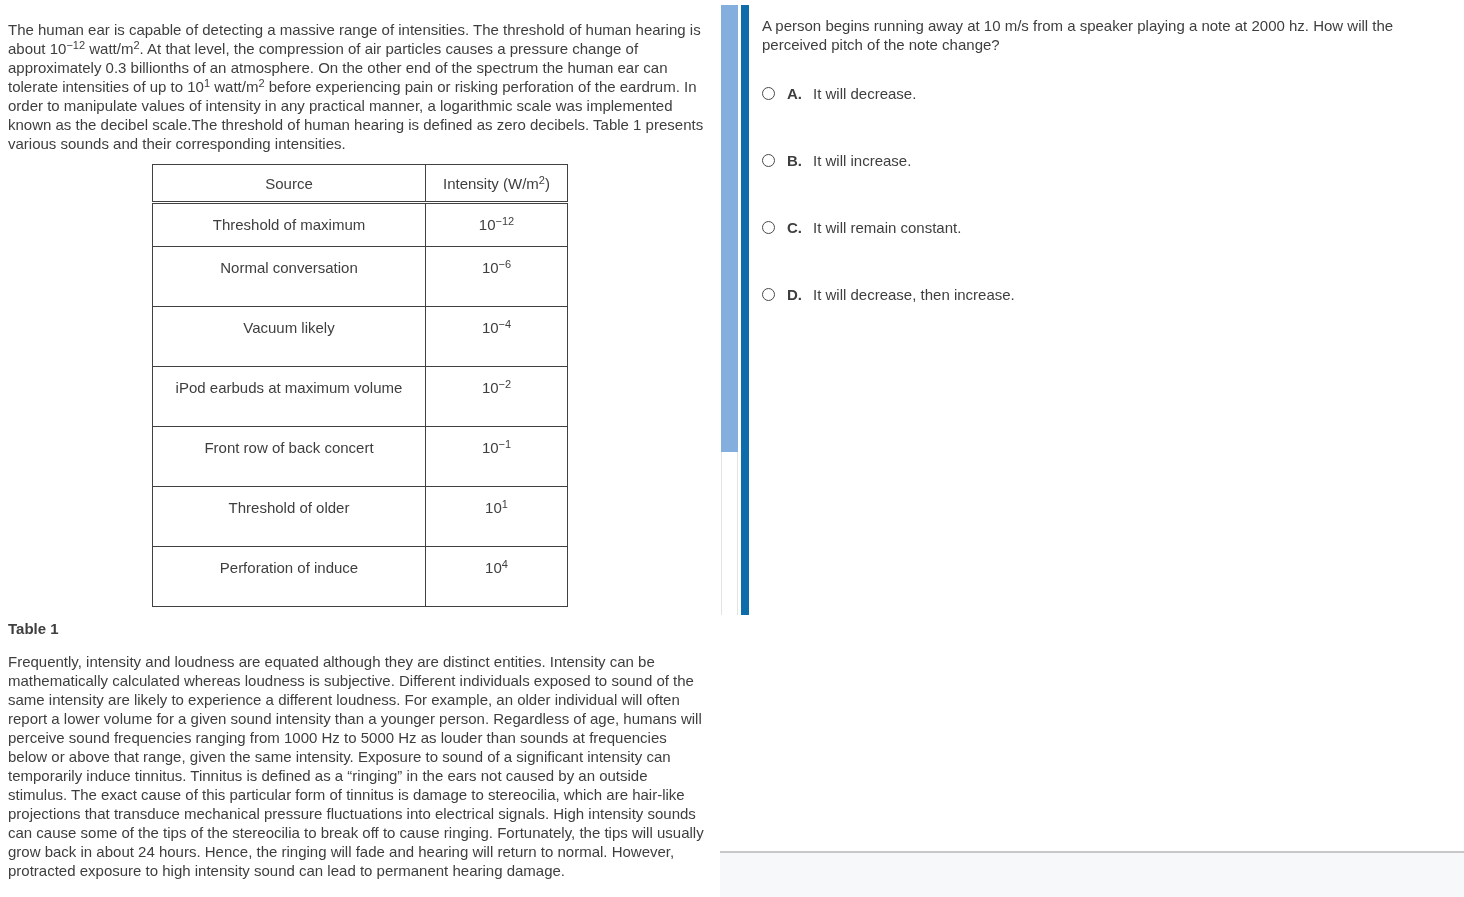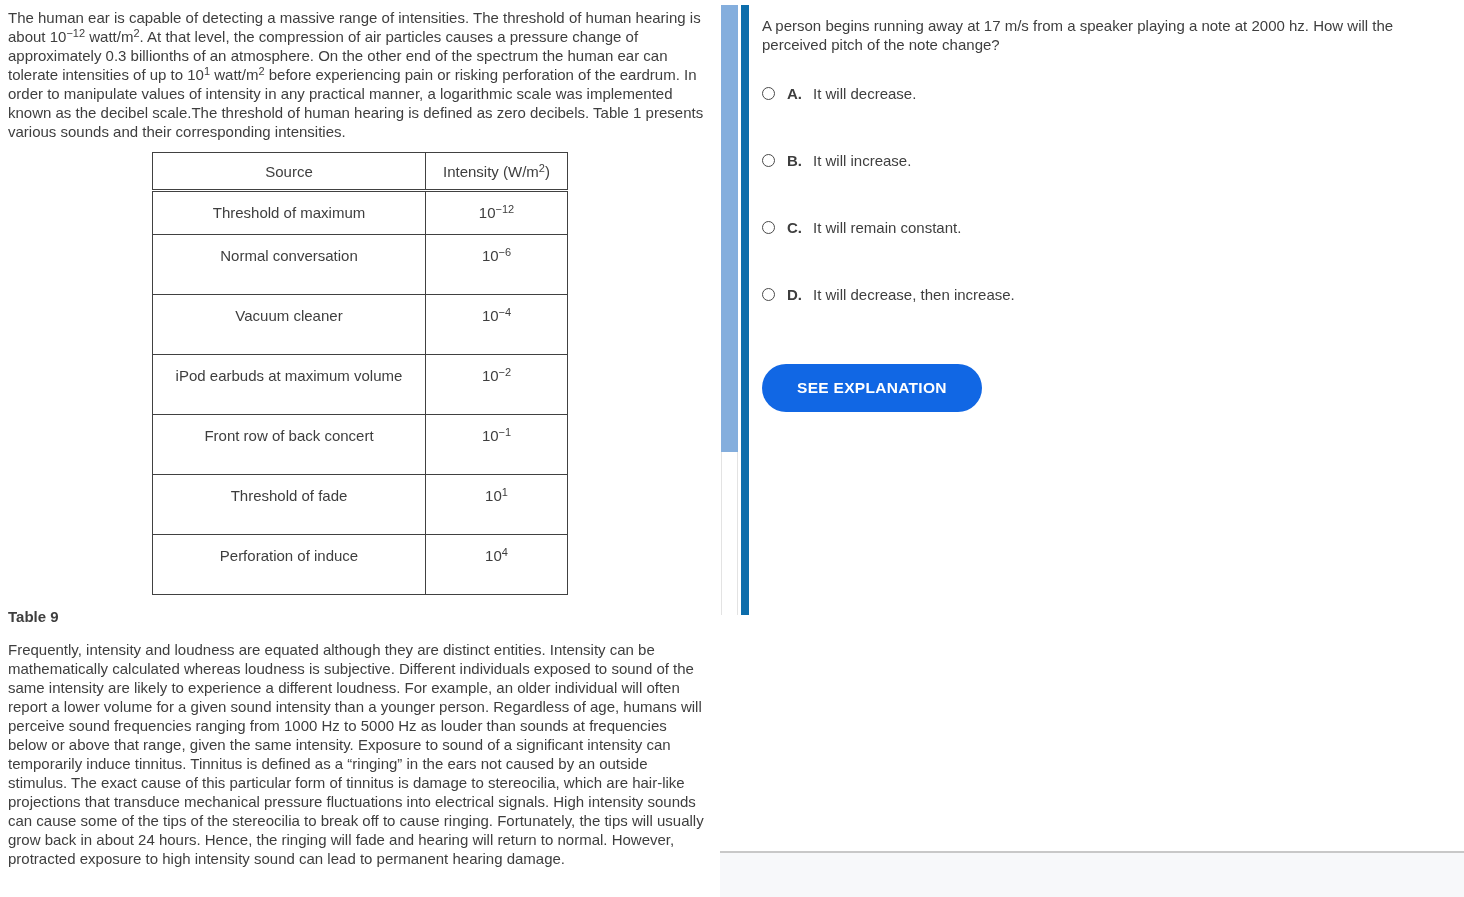--- a/index.html
+++ b/index.html
@@ -14,21 +14,21 @@
   *{box-sizing:border-box;}
   html,body{margin:0;padding:0;}
   body{
     width:1464px;height:897px;background:#ffffff;
     font-family:"Liberation Sans", sans-serif;
     font-size:15px;color:var(--text);
   }
   .stage{position:relative;width:1464px;height:897px;overflow:hidden;background:#fff;}
 
   
-  .left-pane{position:absolute;left:0;top:0;width:712px;padding:8px 2px 0 8px;}
+  .left-pane{position:absolute;left:0;top:0;width:712px;padding:20px 2px 0 8px;}
   .passage-p{margin:0;line-height:19px;}
   sup{font-size:11px;line-height:0;vertical-align:5px;}
 
   .table-wrap{margin:11px 0 12px 144px;}
   table.intensity{border-collapse:collapse;width:415px;table-layout:fixed;}
   table.intensity th, table.intensity td{
     border:1px solid var(--table_border);
     text-align:center;font-weight:normal;font-size:15px;color:var(--text);
   }
   table.intensity th{height:38px;vertical-align:middle;border-bottom:3px double var(--table_border);}
@@ -85,54 +85,54 @@
         <tbody>
           <tr>
             <td>Threshold of maximum</td>
             <td><span>10</span><sup>−12</sup></td>
           </tr>
           <tr>
             <td>Normal conversation</td>
             <td><span>10</span><sup>−6</sup></td>
           </tr>
           <tr>
-            <td>Vacuum cleaner</td>
+            <td>Vacuum likely</td>
             <td><span>10</span><sup>−4</sup></td>
           </tr>
           <tr>
             <td>iPod earbuds at maximum volume</td>
             <td><span>10</span><sup>−2</sup></td>
           </tr>
           <tr>
             <td>Front row of back concert</td>
             <td><span>10</span><sup>−1</sup></td>
           </tr>
           <tr>
-            <td>Threshold of fade</td>
+            <td>Threshold of older</td>
             <td><span>10</span><sup>1</sup></td>
           </tr>
           <tr>
             <td>Perforation of induce</td>
             <td><span>10</span><sup>4</sup></td>
           </tr>
         </tbody>
       </table>
     </div>
 
-    <div class="table-caption">Table 9</div>
+    <div class="table-caption">Table 1</div>
 
     <p class="passage-p">Frequently, intensity and loudness are equated although they are distinct entities. Intensity can be mathematically calculated whereas loudness is subjective. Different individuals exposed to sound of the same intensity are likely to experience a different loudness. For example, an older individual will often report a lower volume for a given sound intensity than a younger person. Regardless of age, humans will perceive sound frequencies ranging from 1000 Hz to 5000 Hz as louder than sounds at frequencies below or above that range, given the same intensity. Exposure to sound of a significant intensity can temporarily induce tinnitus. Tinnitus is defined as a “ringing” in the ears not caused by an outside stimulus. The exact cause of this particular form of tinnitus is damage to stereocilia, which are hair-like projections that transduce mechanical pressure fluctuations into electrical signals. High intensity sounds can cause some of the tips of the stereocilia to break off to cause ringing. Fortunately, the tips will usually grow back in about 24 hours. Hence, the ringing will fade and hearing will return to normal. However, protracted exposure to high intensity sound can lead to permanent hearing damage.</p>
   </div>
 
   <div class="divider-track"></div>
   <div class="divider-thumb"></div>
   <div class="divider-bar"></div>
 
   <div class="right-pane">
-    <p class="question">A person begins running away at 17 m/s from a speaker playing a note at 2000 hz. How will the perceived pitch of the note change?</p>
+    <p class="question">A person begins running away at 10 m/s from a speaker playing a note at 2000 hz. How will the perceived pitch of the note change?</p>
 
     <div class="options">
       <div class="option">
         <span class="radio"></span>
         <span class="letter">A.</span>
         <span class="option-text">It will decrease.</span>
       </div>
       <div class="option">
         <span class="radio"></span>
         <span class="letter">B.</span>
@@ -143,18 +143,17 @@
         <span class="letter">C.</span>
         <span class="option-text">It will remain constant.</span>
       </div>
       <div class="option">
         <span class="radio"></span>
         <span class="letter">D.</span>
         <span class="option-text">It will decrease, then increase.</span>
       </div>
     </div>
 
-    <button class="see-btn">SEE EXPLANATION</button>
   </div>
 
   <div class="footer"></div>
 
 </div>
 
 </body></html>

